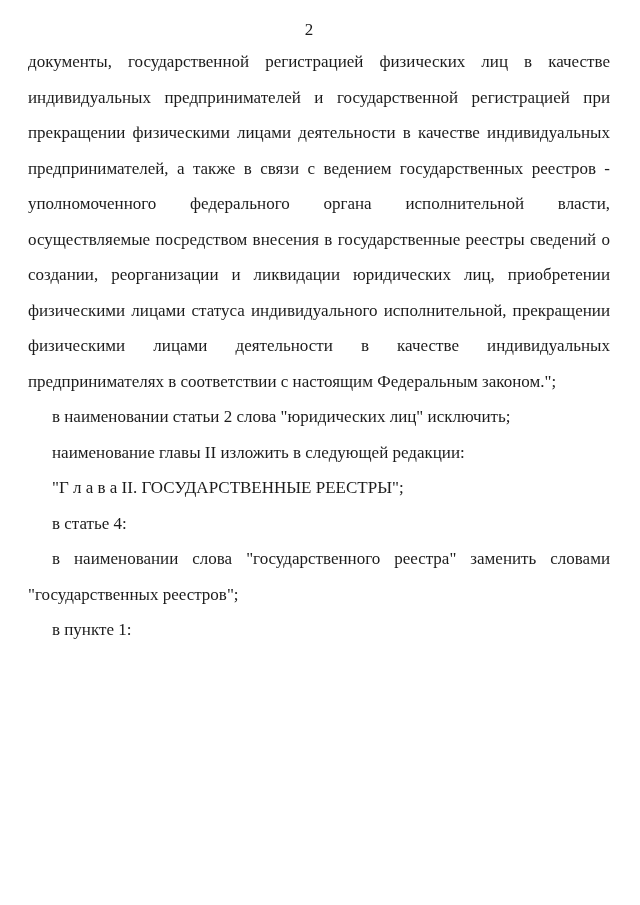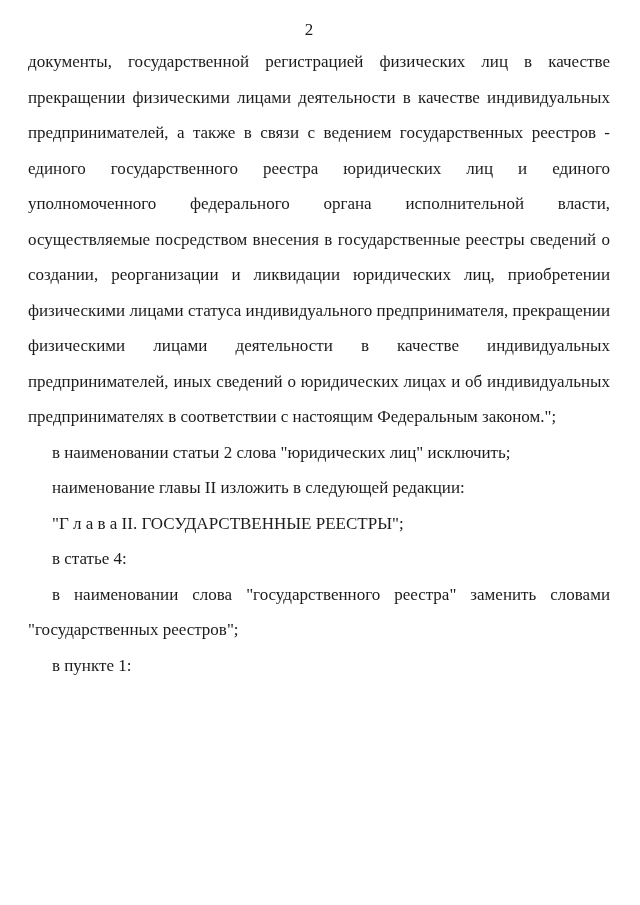--- a/index.html
+++ b/index.html
@@ -49,29 +49,28 @@
     text-indent: 24px;
   }
 </style>
 </head>
 <body>
 
 <div class="page">
   <div class="page-number">2</div>
   <div class="content">
       <div class="line justify">документы, государственной регистрацией физических лиц в качестве</div>
+      <div class="line justify">индивидуальных предпринимателей и государственной регистрацией при</div>
       <div class="line justify">прекращении физическими лицами деятельности в качестве индивидуальных</div>
       <div class="line justify">предпринимателей, а также в связи с ведением государственных реестров -</div>
-      <div class="line justify">единого государственного реестра юридических лиц и единого</div>
       <div class="line justify">уполномоченного федерального органа исполнительной власти,</div>
       <div class="line justify">осуществляемые посредством внесения в государственные реестры сведений о</div>
       <div class="line justify">создании, реорганизации и ликвидации юридических лиц, приобретении</div>
-      <div class="line justify">физическими лицами статуса индивидуального предпринимателя, прекращении</div>
+      <div class="line justify">физическими лицами статуса индивидуального исполнительной, прекращении</div>
       <div class="line justify">физическими лицами деятельности в качестве индивидуальных</div>
-      <div class="line justify">предпринимателей, иных сведений о юридических лицах и об индивидуальных</div>
       <div class="line">предпринимателях в соответствии с настоящим Федеральным законом.";</div>
       <div class="line indent">в наименовании статьи 2 слова "юридических лиц" исключить;</div>
       <div class="line indent">наименование главы II изложить в следующей редакции:</div>
       <div class="line indent">"Г л а в а II. ГОСУДАРСТВЕННЫЕ РЕЕСТРЫ";</div>
       <div class="line indent">в статье 4:</div>
       <div class="line justify indent">в наименовании слова "государственного реестра" заменить словами</div>
       <div class="line">"государственных реестров";</div>
       <div class="line indent">в пункте 1:</div>
     </div>
 </div>

